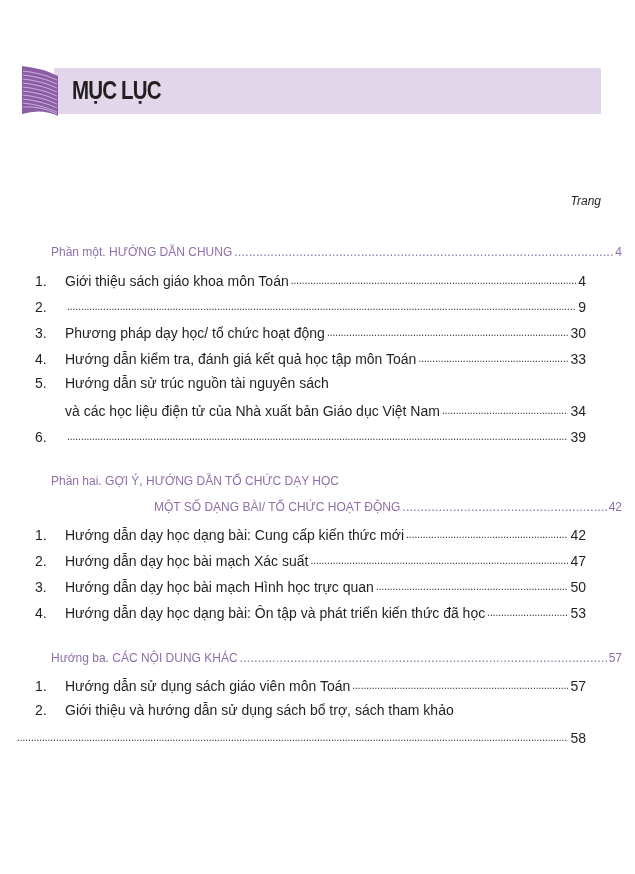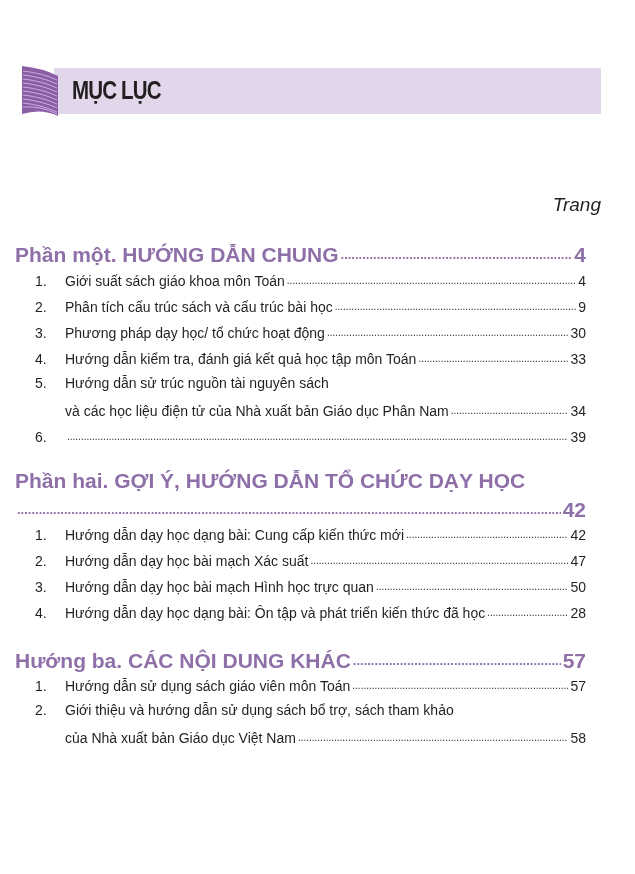--- a/index.html
+++ b/index.html
@@ -14,25 +14,25 @@
       position: absolute; left: 40px; top: 0; width: 547px; height: 46px; background: #e2d6ea;
     }
     .book-icon { position: absolute; left: 0; top: -4px; width: 46px; height: 56px; }
     .banner-title {
       position: absolute; left: 58px; top: 8px; font-size: 25px; font-weight: bold;
       letter-spacing: -1px; color: #231f20; transform: scaleX(0.82); transform-origin: left center;
       font-family: "Liberation Sans Narrow", "Liberation Sans", sans-serif;
     }
     .trang {
       position: absolute; left: 0; right: 34px; top: 194px; text-align: right; font-style: italic;
-      font-size: 19px;
+      font-size: 12px;
     }
     .toc { position: absolute; left: 15px; width: 571px; top: 0; }
     .row { position: absolute; left: 0; width: 571px; display: flex; align-items: flex-end; font-size: 14px; line-height: 18px; white-space: nowrap; }
-    .row.part { font-weight: bold; color: #8e6fa8; font-size: 21px; }
+    .row.part { font-weight: normal; color: #8e6fa8; font-size: 12px; margin-left: 36px; }
     .num { width: 30px; padding-left: 20px; flex: none; }
     .text { flex: none; }
     .dots { flex: 1; overflow: hidden; margin: 0 2px; }
     .dots::after { content: "....................................................................................................................................................................................................................................................................................................."; letter-spacing: 0px; font-size: 10px; }
     .row.part .dots::after { font-size: 13px; }
     .page { flex: none; text-align: right; }
     .indent-text { padding-left: 50px; }
     .part-cont { padding-left: 103px; }
   </style>
 </head>
@@ -62,61 +62,61 @@
 
 <div class="toc">
 
   <div class="row part" style="top:243px">
     <span class="text">Phần một. HƯỚNG DẪN CHUNG</span>
       <span class="dots"></span>
       <span class="page">4</span>
   </div>
   <div class="row" style="top:270px">
       <span class="num">1.</span>
-      <span class="text">Giới suất sách giáo khoa môn Toán</span>
+      <span class="text">Giới thiệu sách giáo khoa môn Toán</span>
       <span class="dots"></span>
       <span class="page">4</span>
     </div>
   <div class="row" style="top:296px">
       <span class="num">2.</span>
-      <span class="text">Phân tích cấu trúc sách và cấu trúc bài học</span>
       <span class="dots"></span>
       <span class="page">9</span>
     </div>
   <div class="row" style="top:322px">
       <span class="num">3.</span>
       <span class="text">Phương pháp dạy học/ tổ chức hoạt động</span>
       <span class="dots"></span>
       <span class="page">30</span>
     </div>
   <div class="row" style="top:348px">
       <span class="num">4.</span>
       <span class="text">Hướng dẫn kiểm tra, đánh giá kết quả học tập môn Toán</span>
       <span class="dots"></span>
       <span class="page">33</span>
     </div>
   <div class="row" style="top:374px">
       <span class="num">5.</span>
       <span class="text">Hướng dẫn sử trúc nguồn tài nguyên sách</span>
     </div>
   <div class="row" style="top:400px">
-      <span class="text indent-text">và các học liệu điện tử của Nhà xuất bản Giáo dục Phân Nam</span>
+      <span class="text indent-text">và các học liệu điện tử của Nhà xuất bản Giáo dục Việt Nam</span>
       <span class="dots"></span>
       <span class="page">34</span>
     </div>
   <div class="row" style="top:426px">
       <span class="num">6.</span>
       <span class="dots"></span>
       <span class="page">39</span>
     </div>
 
   <div class="row part" style="top:472px">
     <span class="text">Phần hai. GỢI Ý, HƯỚNG DẪN TỔ CHỨC DẠY HỌC</span>
   </div>
   <div class="row part" style="top:498px">
+    <span class="text part-cont">MỘT SỐ DẠNG BÀI/ TỔ CHỨC HOẠT ĐỘNG</span>
       <span class="dots"></span>
       <span class="page">42</span>
   </div>
   <div class="row" style="top:524px">
       <span class="num">1.</span>
       <span class="text">Hướng dẫn dạy học dạng bài: Cung cấp kiến thức mới</span>
       <span class="dots"></span>
       <span class="page">42</span>
     </div>
   <div class="row" style="top:550px">
@@ -128,36 +128,35 @@
   <div class="row" style="top:576px">
       <span class="num">3.</span>
       <span class="text">Hướng dẫn dạy học bài mạch Hình học trực quan</span>
       <span class="dots"></span>
       <span class="page">50</span>
     </div>
   <div class="row" style="top:602px">
       <span class="num">4.</span>
       <span class="text">Hướng dẫn dạy học dạng bài: Ôn tập và phát triển kiến thức đã học</span>
       <span class="dots"></span>
-      <span class="page">28</span>
+      <span class="page">53</span>
     </div>
 
   <div class="row part" style="top:649px">
     <span class="text">Hướng ba. CÁC NỘI DUNG KHÁC</span>
       <span class="dots"></span>
       <span class="page">57</span>
   </div>
   <div class="row" style="top:675px">
       <span class="num">1.</span>
       <span class="text">Hướng dẫn sử dụng sách giáo viên môn Toán</span>
       <span class="dots"></span>
       <span class="page">57</span>
     </div>
   <div class="row" style="top:701px">
       <span class="num">2.</span>
       <span class="text">Giới thiệu và hướng dẫn sử dụng sách bổ trợ, sách tham khảo</span>
     </div>
   <div class="row" style="top:727px">
-      <span class="text indent-text">của Nhà xuất bản Giáo dục Việt Nam</span>
       <span class="dots"></span>
       <span class="page">58</span>
     </div>
 </div>
 
 </body></html>

